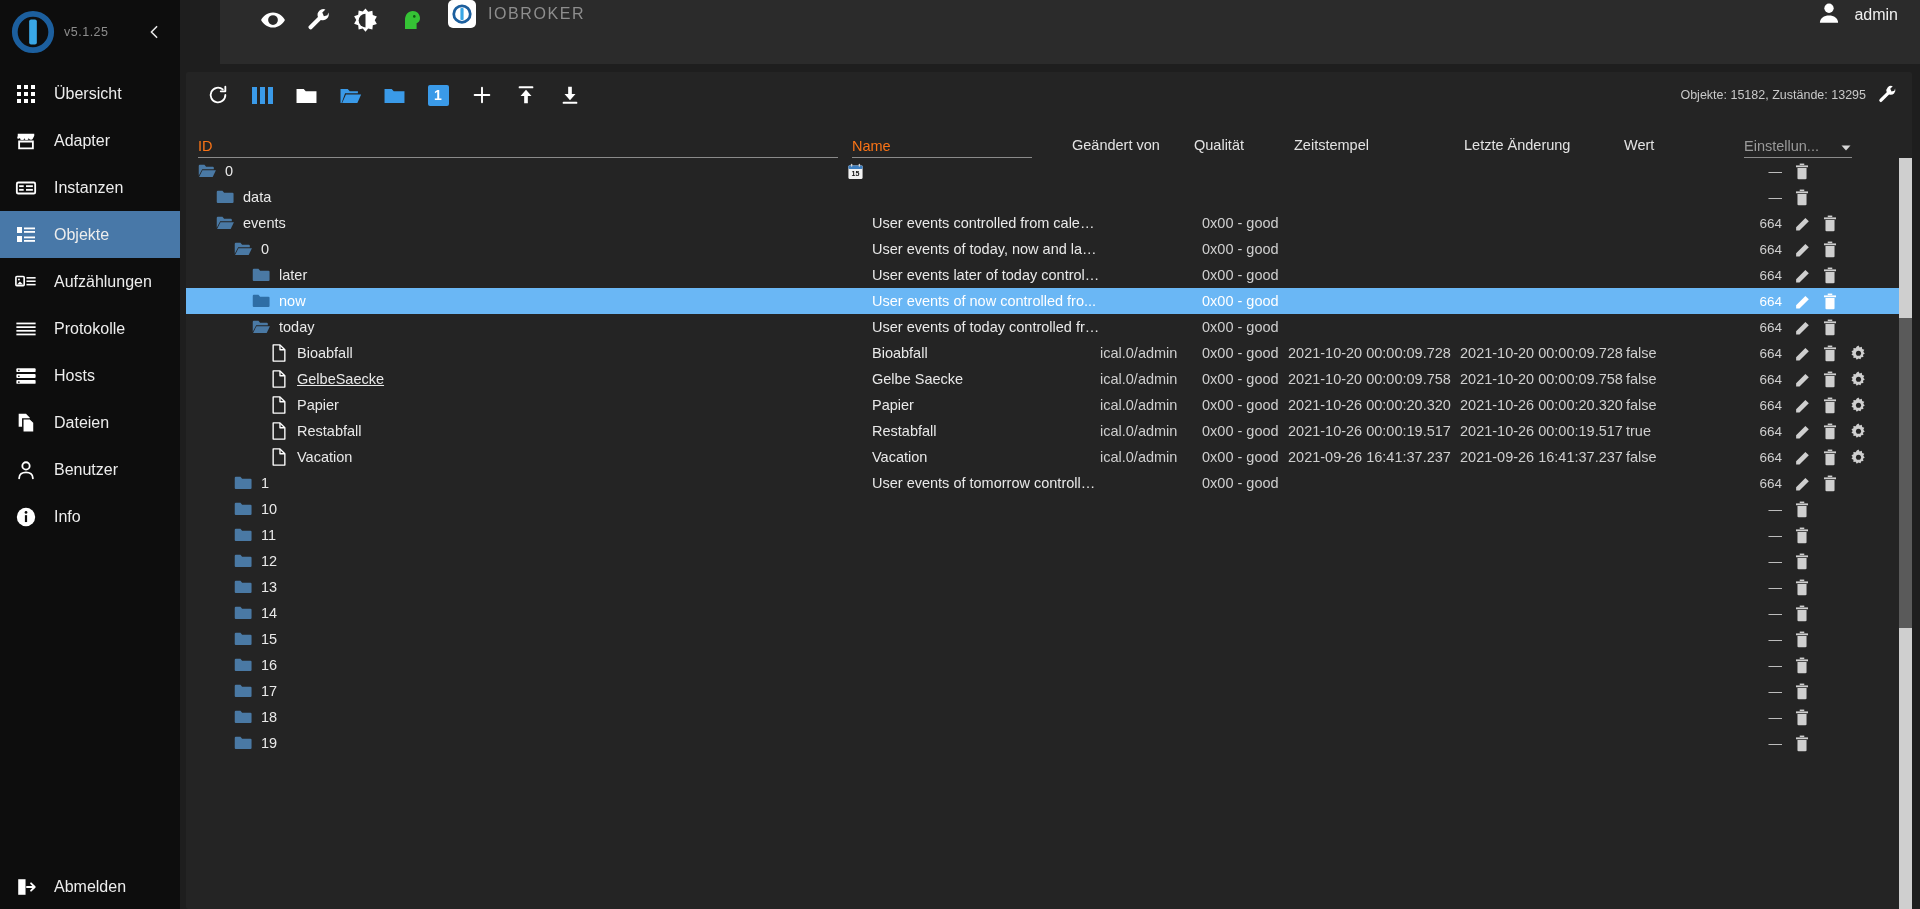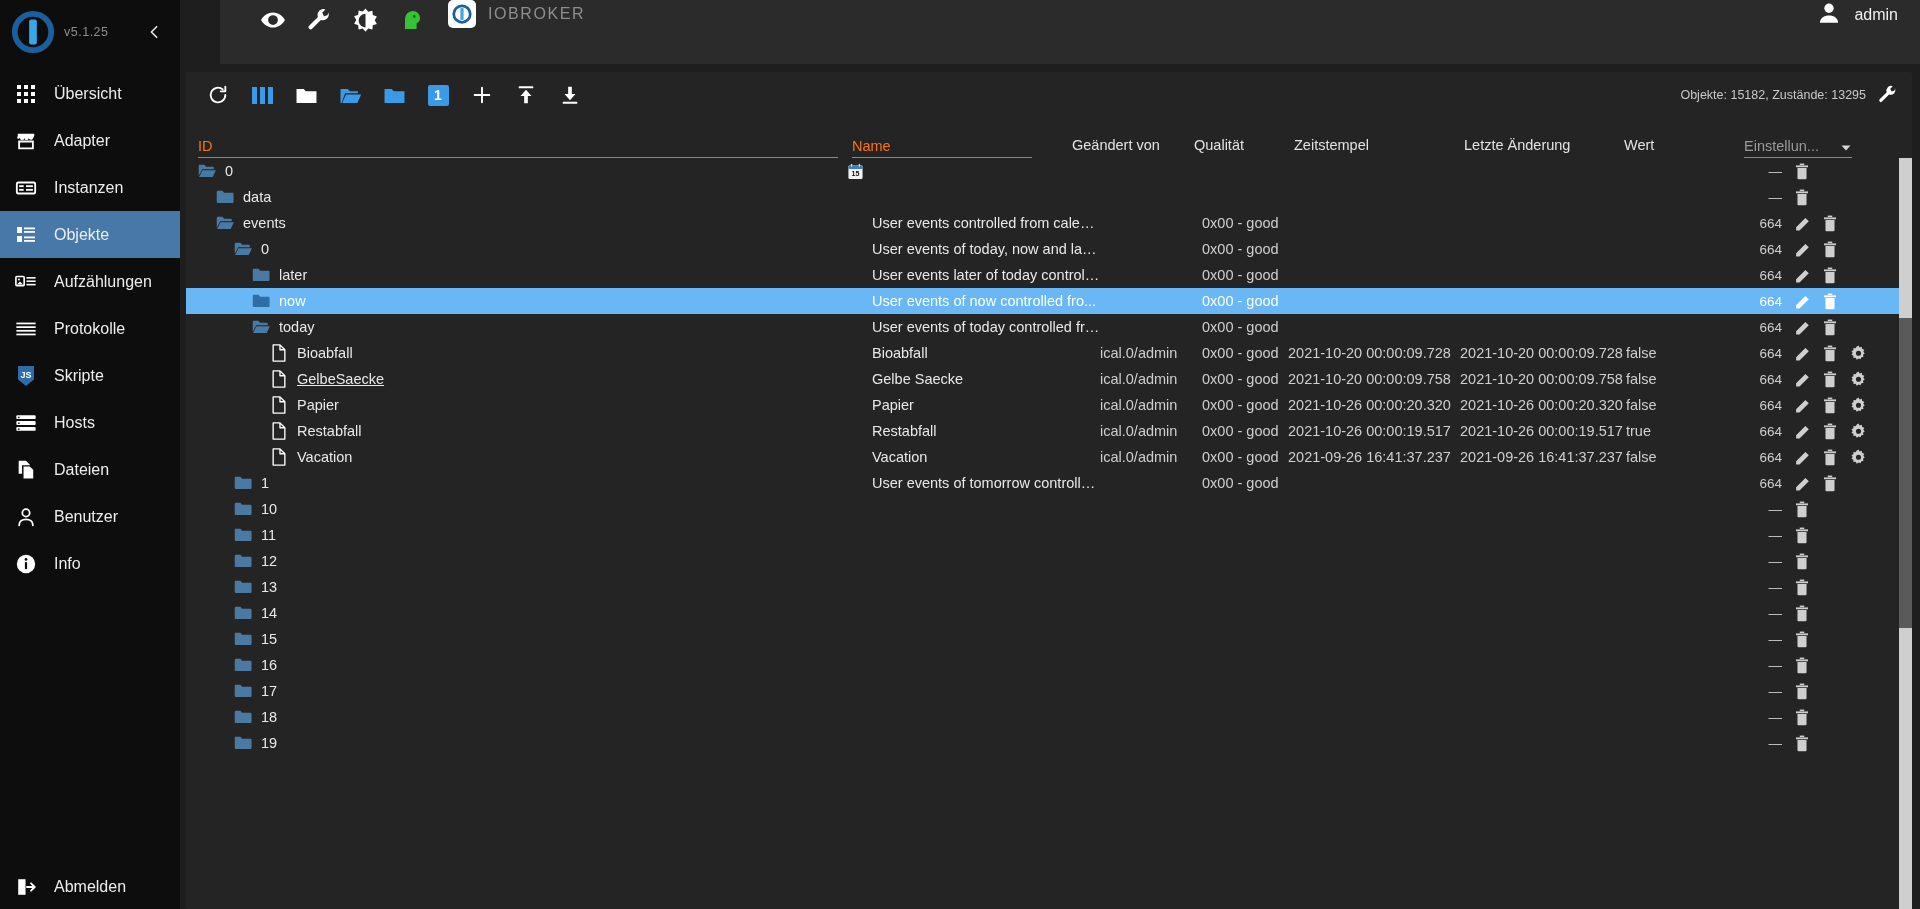--- a/index.html
+++ b/index.html
@@ -210,29 +210,20 @@
           <svg width="22" height="18" viewBox="0 0 24 18" fill="#fff">
             <rect x="1.5" y="2" width="21" height="1.9"></rect>
               <rect x="1.5" y="6" width="21" height="1.9"></rect>
             <rect x="1.5" y="10" width="21" height="1.9"></rect>
               <rect x="1.5" y="14" width="21" height="1.9"></rect>
           </svg>
         </span>
         <span>Protokolle</span>
       </div>
 
-      <div class="sb-item">
-        <span class="sb-ico">
-          <svg width="20" height="22" viewBox="0 0 20 22">
-            <path d="M2 1h16v13.5L10 21 2 14.5z" fill="#2d6ca8"></path>
-            <text x="10" y="12.5" font-family="Liberation Sans, sans-serif" font-size="9" font-weight="bold" fill="#fff" text-anchor="middle">JS</text>
-          </svg>
-        </span>
-        <span>Skripte</span>
-      </div>
 
       <div class="sb-item">
         <span class="sb-ico">
           <svg width="22" height="20" viewBox="0 0 24 20" fill="#fff">
             <rect x="1.5" y="1.5" width="21" height="4.2" rx="1"></rect>
             <rect x="1.5" y="7.9" width="21" height="4.2" rx="1"></rect>
             <rect x="1.5" y="14.3" width="21" height="4.2" rx="1"></rect>
             <rect x="3.4" y="3.1" width="1.6" height="1.6" fill="#0d0d0d"></rect>
             <rect x="3.4" y="9.5" width="1.6" height="1.6" fill="#0d0d0d"></rect>
             <rect x="3.4" y="15.9" width="1.6" height="1.6" fill="#0d0d0d"></rect>

